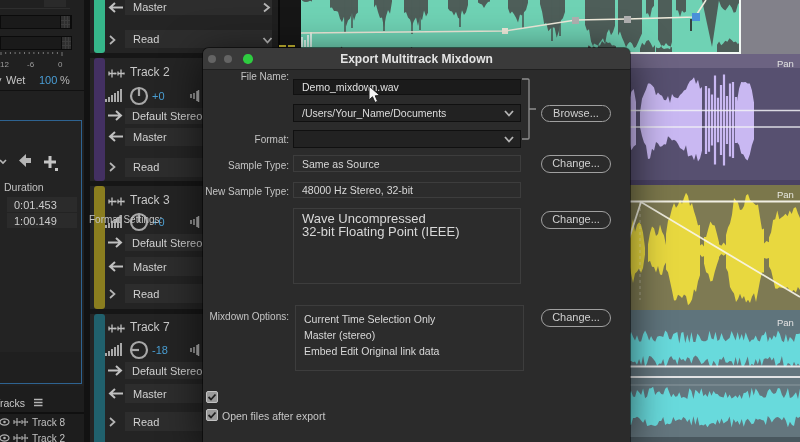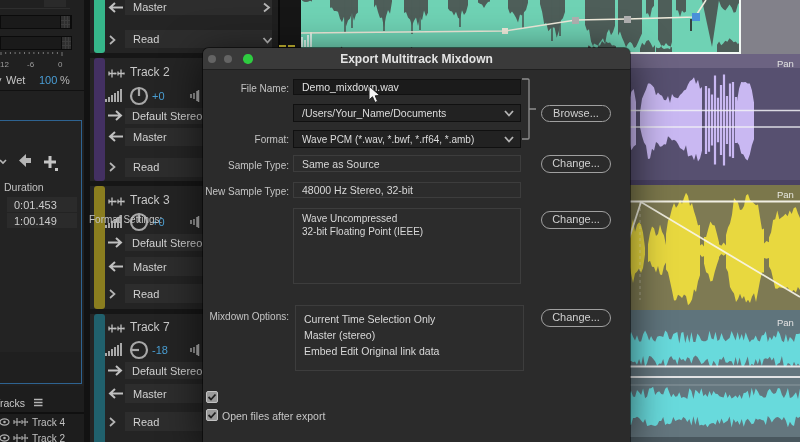--- a/index.html
+++ b/index.html
@@ -64,21 +64,21 @@
 <svg class="abs" style="left:33px;top:398px;" width="11" height="9">
   <path d="M1,1.5H9.5M1,4.5H9.5M1,7.5H9.5" stroke="#b5b5b5" stroke-width="1.4"></path>
 </svg>
 <div class="abs" style="left:0;top:412px;width:84px;height:2px;background:#101010;"></div>
 
 <svg class="abs" style="left:0px;top:417px;" width="30" height="11">
   <ellipse cx="4.5" cy="5" rx="4.5" ry="3.2" fill="none" stroke="#b0b0b0" stroke-width="1.2"></ellipse>
   <circle cx="4.5" cy="5" r="1.3" fill="#b0b0b0"></circle>
   <path d="M14,3V7M17,1V9M20,4V6M13.5,5H20.5M22,3V7M25,1V9M27.5,4.2V5.8M21.5,5H28" stroke="#b0b0b0" stroke-width="1.1" fill="none"></path>
 </svg>
-<div class="txt" style="left:32px;top:416px;color:#c2c2c2;font-size:10px;">Track 4</div>
+<div class="txt" style="left:32px;top:416px;color:#c2c2c2;font-size:10px;">Track 8</div>
 <svg class="abs" style="left:0px;top:433px;" width="30" height="11">
   <ellipse cx="4.5" cy="5" rx="4.5" ry="3.2" fill="none" stroke="#b0b0b0" stroke-width="1.2"></ellipse>
   <circle cx="4.5" cy="5" r="1.3" fill="#b0b0b0"></circle>
   <path d="M14,3V7M17,1V9M20,4V6M13.5,5H20.5M22,3V7M25,1V9M27.5,4.2V5.8M21.5,5H28" stroke="#b0b0b0" stroke-width="1.1" fill="none"></path>
 </svg>
 <div class="txt" style="left:32px;top:432px;color:#c2c2c2;font-size:10px;">Track 2</div>
 
 <div class="abs" style="left:84px;top:0;width:6px;height:442px;background:#121212;"></div>
 
 <div class="abs" style="left:90px;top:0;width:190px;height:442px;background:#242424;"></div>
@@ -246,54 +246,53 @@
   <path d="M620,385H800" stroke="rgba(255,255,255,0.25)" stroke-width="1"></path>
 </svg>
 
 <div class="abs" style="left:203px;top:48px;width:427px;height:394px;background:#2b2b2b;border-radius:6px 6px 0 0;box-shadow:0 8px 40px rgba(0,0,0,0.65), 0 0 0 1px rgba(0,0,0,0.5);"></div>
 <div class="abs" style="left:203px;top:48px;width:427px;height:22px;background:#3a3a3a;border-radius:6px 6px 0 0;border-bottom:1px solid #1f1f1f;"></div>
 <div class="abs" style="left:207.5px;top:55px;width:8px;height:8px;border-radius:50%;background:#646464;"></div>
 <div class="abs" style="left:224px;top:55px;width:8px;height:8px;border-radius:50%;background:#646464;"></div>
 <div class="abs" style="left:243px;top:54px;width:9.5px;height:9.5px;border-radius:50%;background:#2ecc40;"></div>
 <div class="txt" style="left:203px;top:52.5px;width:427px;text-align:center;font-size:12px;font-weight:bold;color:#e4e4e4;">Export Multitrack Mixdown</div>
 
-<div class="txt" style="left:89px;top:82px;width:200px;text-align:right;color:#c4c4c4;font-size:10px;">File Name:</div>
+<div class="txt" style="left:89px;top:70px;width:200px;text-align:right;color:#c4c4c4;font-size:10px;">File Name:</div>
 <div class="txt" style="left:89px;top:133px;width:200px;text-align:right;color:#c4c4c4;font-size:10px;">Format:</div>
 <div class="txt" style="left:89px;top:185px;width:200px;text-align:right;color:#c4c4c4;font-size:10px;">New Sample Type:</div>
 <div class="txt" style="left:89px;top:158.5px;width:200px;text-align:right;color:#c4c4c4;font-size:10px;">Sample Type:</div>
 <div class="txt" style="left:89px;top:213px;width:200px;color:#c4c4c4;font-size:10px;">Format Settings:</div>
 <div class="txt" style="left:89px;top:310px;width:200px;text-align:right;color:#c4c4c4;font-size:10px;">Mixdown Options:</div>
 
 <div class="abs" style="left:293px;top:78.5px;width:228px;height:16.5px;background:#1b1b1b;border:1px solid #111;"></div>
 <div class="txt" style="left:302px;top:81px;color:#e0e0e0;font-size:10.5px;">Demo_mixdown.wav</div>
 
 <div class="abs" style="left:293px;top:104px;width:228px;height:18px;background:#222222;border:1px solid #101010;"></div>
 <div class="txt" style="left:302px;top:107px;color:#dcdcdc;font-size:10.5px;">/Users/Your_Name/Documents</div>
 <svg class="abs" style="left:503px;top:109px;" width="12" height="9">
   <path d="M2,2 L6,6.5 L10,2" stroke="#b5b5b5" stroke-width="1.8" fill="none"></path>
 </svg>
 
 <div class="abs" style="left:293px;top:130px;width:228px;height:18px;background:#222222;border:1px solid #101010;"></div>
-<div class="txt" style="left:302px;top:133px;color:#dcdcdc;font-size:10px;">Wave PCM (*.wav, *.bwf, *.rf64, *.amb)</div>
 <svg class="abs" style="left:503px;top:135px;" width="12" height="9">
   <path d="M2,2 L6,6.5 L10,2" stroke="#b5b5b5" stroke-width="1.8" fill="none"></path>
 </svg>
 
 <svg class="abs" style="left:521px;top:78px;" width="20" height="64">
   <path d="M1,1 H7 Q8,1 8,2 V60 Q8,61 7,61 H1 M8,31 H15" stroke="#8f8f8f" stroke-width="1.3" fill="none"></path>
 </svg>
 
 <div class="abs" style="left:293px;top:155px;width:228px;height:16.5px;background:#2c2c2c;border:1px solid #3d3d3d;"></div>
 <div class="txt" style="left:302px;top:157.5px;color:#d8d8d8;font-size:10.5px;">Same as Source</div>
 
 <div class="abs" style="left:293px;top:181.5px;width:228px;height:16.5px;background:#2c2c2c;border:1px solid #3d3d3d;"></div>
 <div class="txt" style="left:302px;top:184px;color:#d8d8d8;font-size:10.5px;">48000 Hz Stereo, 32-bit</div>
 
 <div class="abs" style="left:293px;top:208px;width:228px;height:76px;background:#2c2c2c;border:1px solid #3d3d3d;"></div>
-<div class="txt" style="left:302px;top:212px;color:#d8d8d8;font-size:10px;line-height:13px;">Wave Uncompressed<br>32-bit Floating Point (IEEE)</div>
+<div class="txt" style="left:302px;top:212px;color:#d8d8d8;font-size:13px;line-height:13px;">Wave Uncompressed<br>32-bit Floating Point (IEEE)</div>
 
 <div class="abs" style="left:295px;top:305px;width:229px;height:66px;background:#2c2c2c;border:1px solid #3d3d3d;"></div>
 <div class="txt" style="left:304px;top:311px;color:#d8d8d8;font-size:10.5px;line-height:16px;">Current Time Selection Only<br>Master (stereo)<br>Embed Edit Original link data</div>
 
 <div class="abs" style="left:541px;top:104.5px;width:70px;height:17.5px;border:1.5px solid #a0a0a0;border-radius:9px;color:#d0d0d0;font-size:11px;text-align:center;line-height:15px;font-family:'Liberation Sans',sans-serif;">Browse...</div>
 <div class="abs" style="left:541px;top:155px;width:70px;height:17.5px;border:1.5px solid #a0a0a0;border-radius:9px;color:#d0d0d0;font-size:11px;text-align:center;line-height:15px;font-family:'Liberation Sans',sans-serif;">Change...</div>
 <div class="abs" style="left:541px;top:211px;width:70px;height:17.5px;border:1.5px solid #a0a0a0;border-radius:9px;color:#d0d0d0;font-size:11px;text-align:center;line-height:15px;font-family:'Liberation Sans',sans-serif;">Change...</div>
 <div class="abs" style="left:541px;top:309px;width:70px;height:17.5px;border:1.5px solid #a0a0a0;border-radius:9px;color:#d0d0d0;font-size:11px;text-align:center;line-height:15px;font-family:'Liberation Sans',sans-serif;">Change...</div>
 
 <div class="abs" style="left:206px;top:391px;width:12px;height:12px;background:#9a9a9a;border:1px solid #c2c2c2;border-radius:2px;"></div>

